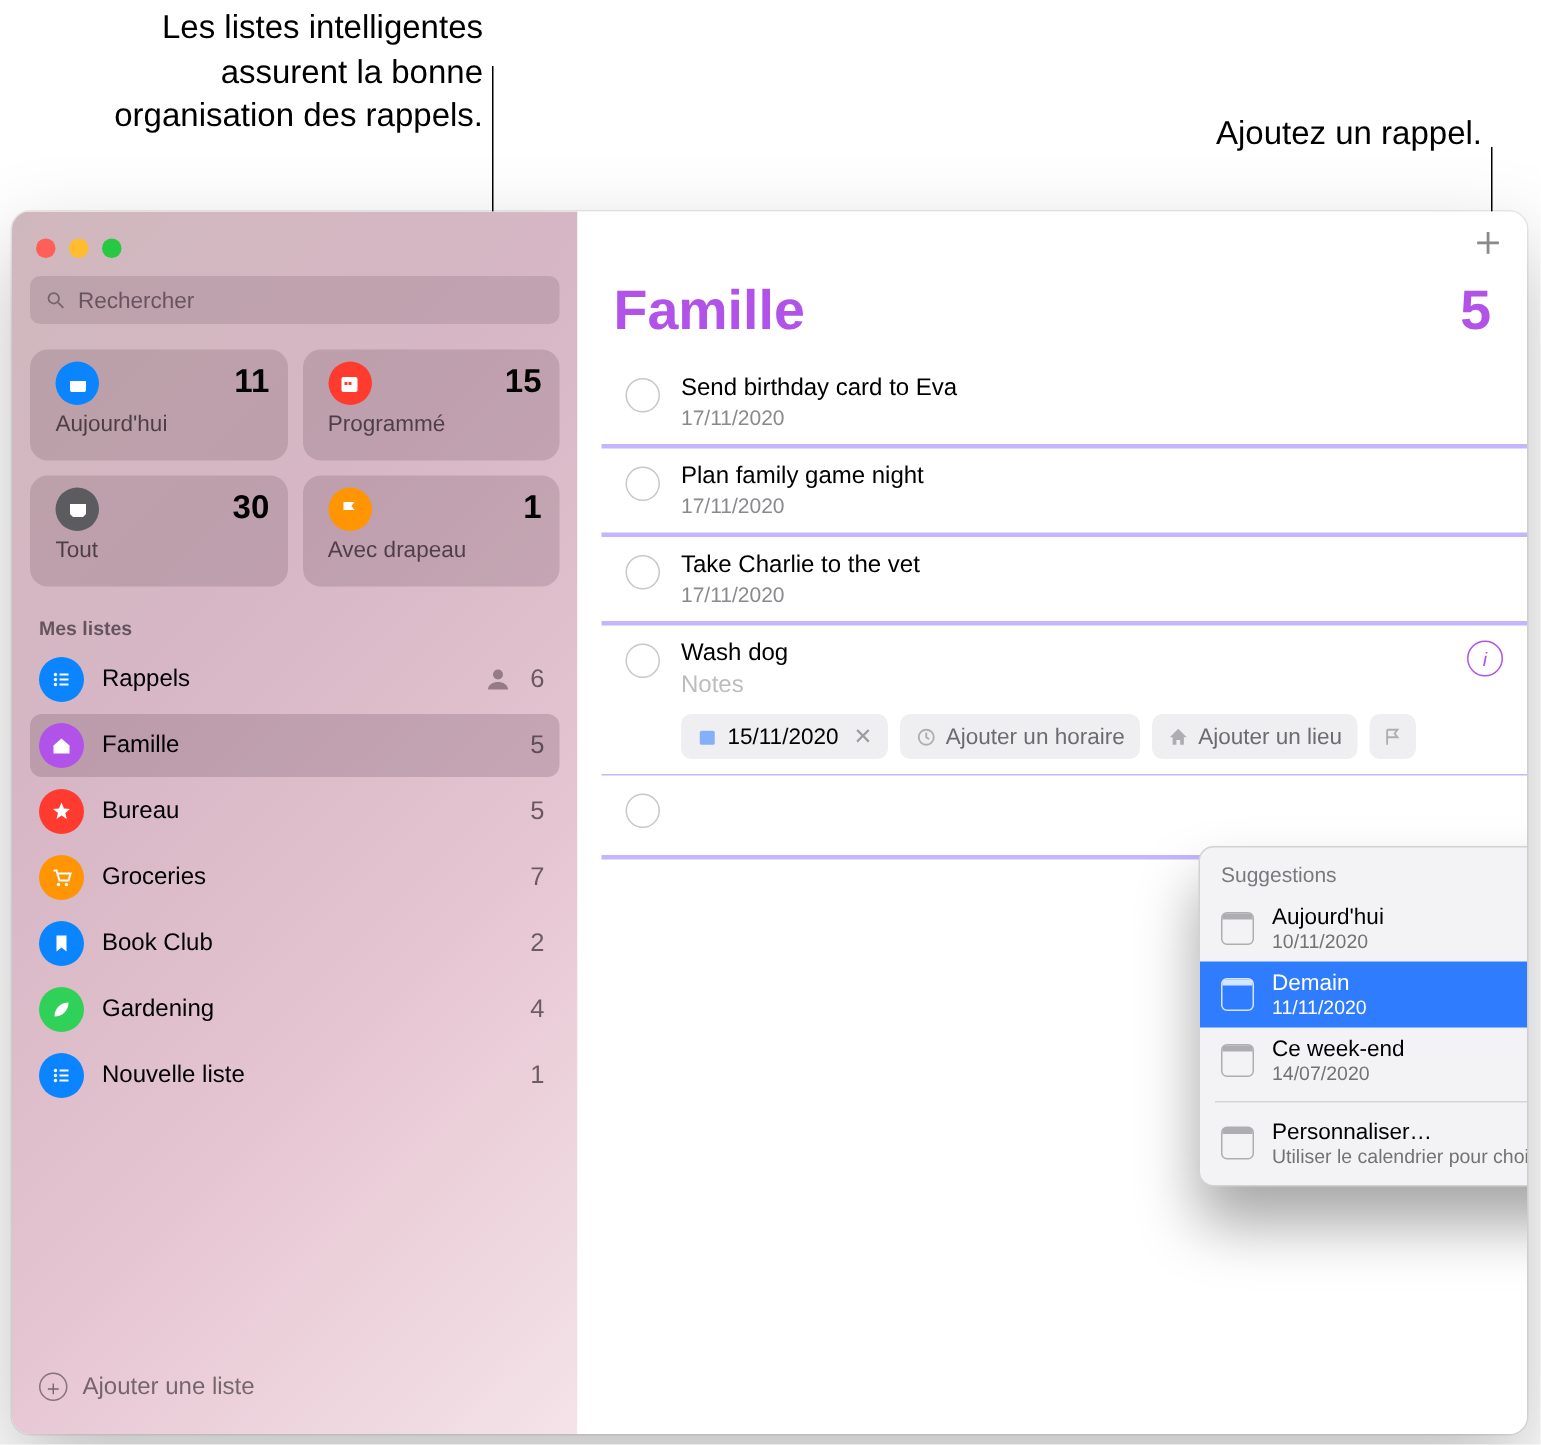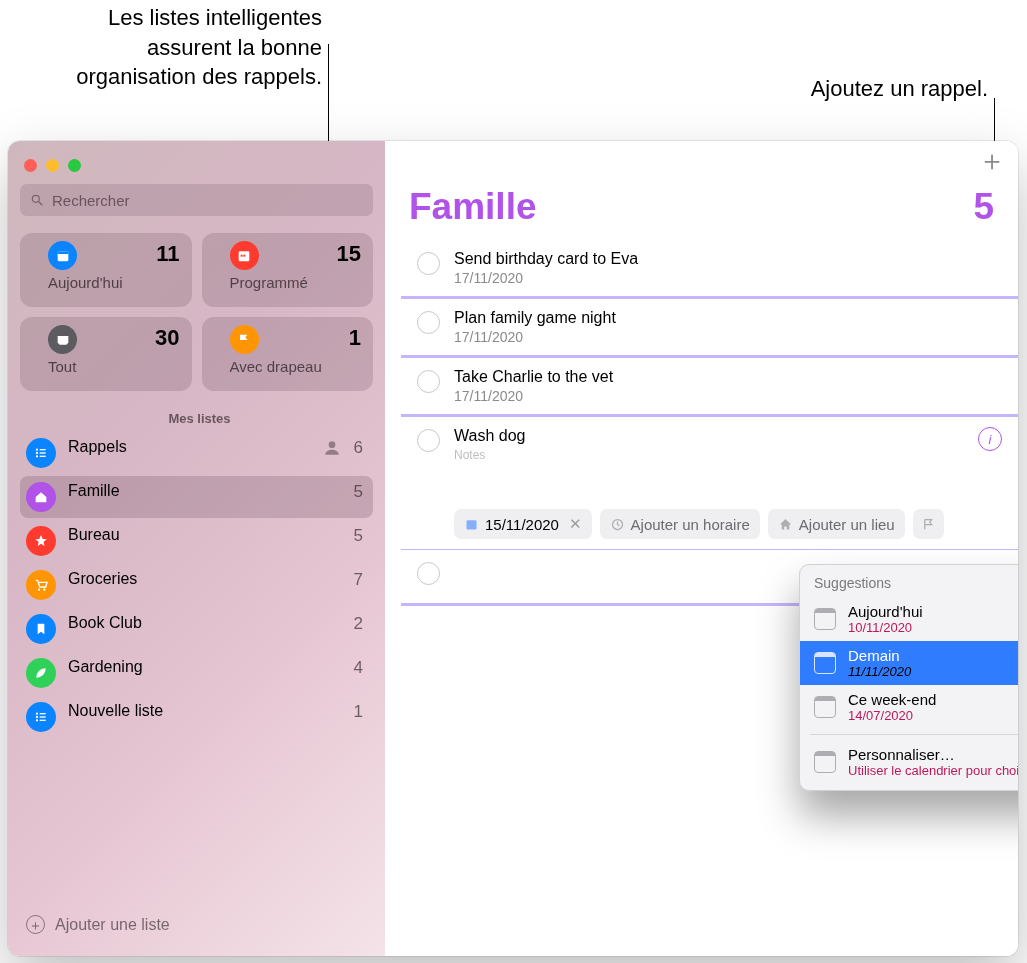--- a/index.html
+++ b/index.html
@@ -36,36 +36,36 @@
     display: flex; align-items: center; gap: 8px;
     background: rgba(120,90,105,.22);
     border-radius: 7px; height: 32px; padding: 16px 10px;
     color: rgba(60,42,52,.65); font-size: 15px;
   }
   .search svg { width: 14px; height: 14px; opacity: .6; }
 
   .smart-grid { display: grid; grid-template-columns: 1fr 1fr; gap: 10px; margin-top: 17px; }
   .smart-card {
     background: rgba(120,90,105,.25);
-    border-radius: 12px; padding: 8px 12px 9px 28px;
+    border-radius: 12px; padding: 8px 12px 9px 17px;
     display: flex; flex-direction: column;
     height: 74px;
   }
   .smart-card .top { display: flex; justify-content: space-between; align-items:flex-start; }
   .smart-card .icon-bg {
     width: 29px; height: 29px; border-radius: 50%;
     display: flex; align-items: center; justify-content: center;
   }
   .smart-card .count { font-size: 22px; font-weight: 700; color: #000; }
   .smart-card .label { font-size: 15px; color: rgba(40,30,35,.75); margin-top: 4px; }
 
-  .mylists-title { font-size: 13px; font-weight: 600; color: rgba(40,30,35,.65); margin: 20px 0 6px 6px; text-align: center; }
+  .mylists-title { font-size: 13px; font-weight: 600; color: rgba(40,30,35,.65); margin: 20px 0 6px 6px; }
   .list-items { display: flex; flex-direction: column; gap: 2px; }
   .list-item {
-    display: flex; gap: 12px;
+    display: flex; align-items: center; gap: 12px;
     padding: 6px 10px 6px 6px; border-radius: 8px;
     font-size: 16px;
   }
   .list-item.active { background: rgba(120,90,105,.28); }
   .list-item .bullet {
     width: 30px; height: 30px; border-radius: 50%;
     display: flex; align-items:center; justify-content:center; flex:0 0 30px;
   }
   .list-item .name { flex: 1; color: #000; }
   .list-item .shared { width: 20px; height: 20px; opacity: .5; }
@@ -106,26 +106,26 @@
   .reminder .check {
     width: 23px; height: 23px; border: 1.5px solid #c8c8cc; border-radius: 50%; flex:0 0 23px; margin-top:2px;
   }
   .reminder .body { flex: 1; display: flex; flex-direction: column; }
   .reminder .r-title { font-size: 16px; color: #000; }
   .reminder .r-sub { font-size: 14px; color: #8a8a8e; margin-top: 2px; }
   .reminder .info-btn {
     width: 24px; height: 24px; border: 1.5px solid #b152e8; border-radius: 50%;
     color: #b152e8; display: flex; align-items:center; justify-content:center; font-size: 13px; font-style: italic;
   }
-  .notes-row { font-size: 12px; color: #bdbdc0; margin-top: 3px; }
+  .notes-row { font-size: 16px; color: #bdbdc0; margin-top: 3px; }
   .chips { display: flex; gap: 8px; margin-top: 10px; flex-wrap: wrap; }
   .chip {
     display: inline-flex; align-items:center; gap: 6px;
     background: #efeff2; border-radius: 7px; padding: 6px 10px;
-    font-size: 15px; color: #6b6b70; margin-top: 37px;
+    font-size: 15px; color: #6b6b70;
   }
   .chip.primary { color: #000; }
   .chip .x { color: #9a9aa0; margin-left: 4px; }
   .chip svg { width: 15px; height: 15px; opacity: .55; }
   .chip.icon-only { padding: 6px 8px; }
 
   .reminder.blank .check { border-color: #c8c8cc; }
   .reminder.blank { min-height: 56px; }
 
   .suggestions-popover {
@@ -140,22 +140,22 @@
   }
   .sug-item.selected { background: #2f7cff; color: #fff; }
   .sug-item .sug-icon {
     width: 22px; height: 22px; border: 1.5px solid #9d9da2; border-radius: 4px;
     display:flex; flex-direction:column; opacity: .8; flex:0 0 22px;
   }
   .sug-item.selected .sug-icon { border-color: #fff; }
   .sug-item .sug-icon::before { content:""; height:4px; background:#9d9da2; display:block; border-radius:2px 2px 0 0; }
   .sug-item.selected .sug-icon::before { background:#fff; }
   .sug-item .txt .t1 { font-size: 15px; }
-  .sug-item .txt .t2 { font-size: 13px; color: #be185d; }
-  .sug-item.selected .txt .t2 { color: #000000; font-style: italic; }
+  .sug-item .txt .t2 { font-size: 13px; color: #737373; }
+  .sug-item.selected .txt .t2 { color: #ffffff; }
   .sug-sep { height: 1px; background: #d5d5d9; margin: 5px 10px; }
 
   
   .ico { width: 16px; height: 16px; fill: #fff; }
 </style>
 </head>
 <body>
 
 <div class="callout" style="left:40px; top:3px; width:282px;">Les listes intelligentes assurent la bonne organisation des rappels.</div>
 <div class="callout-line v" style="left:328px; top:44px; height:300px;"></div>

